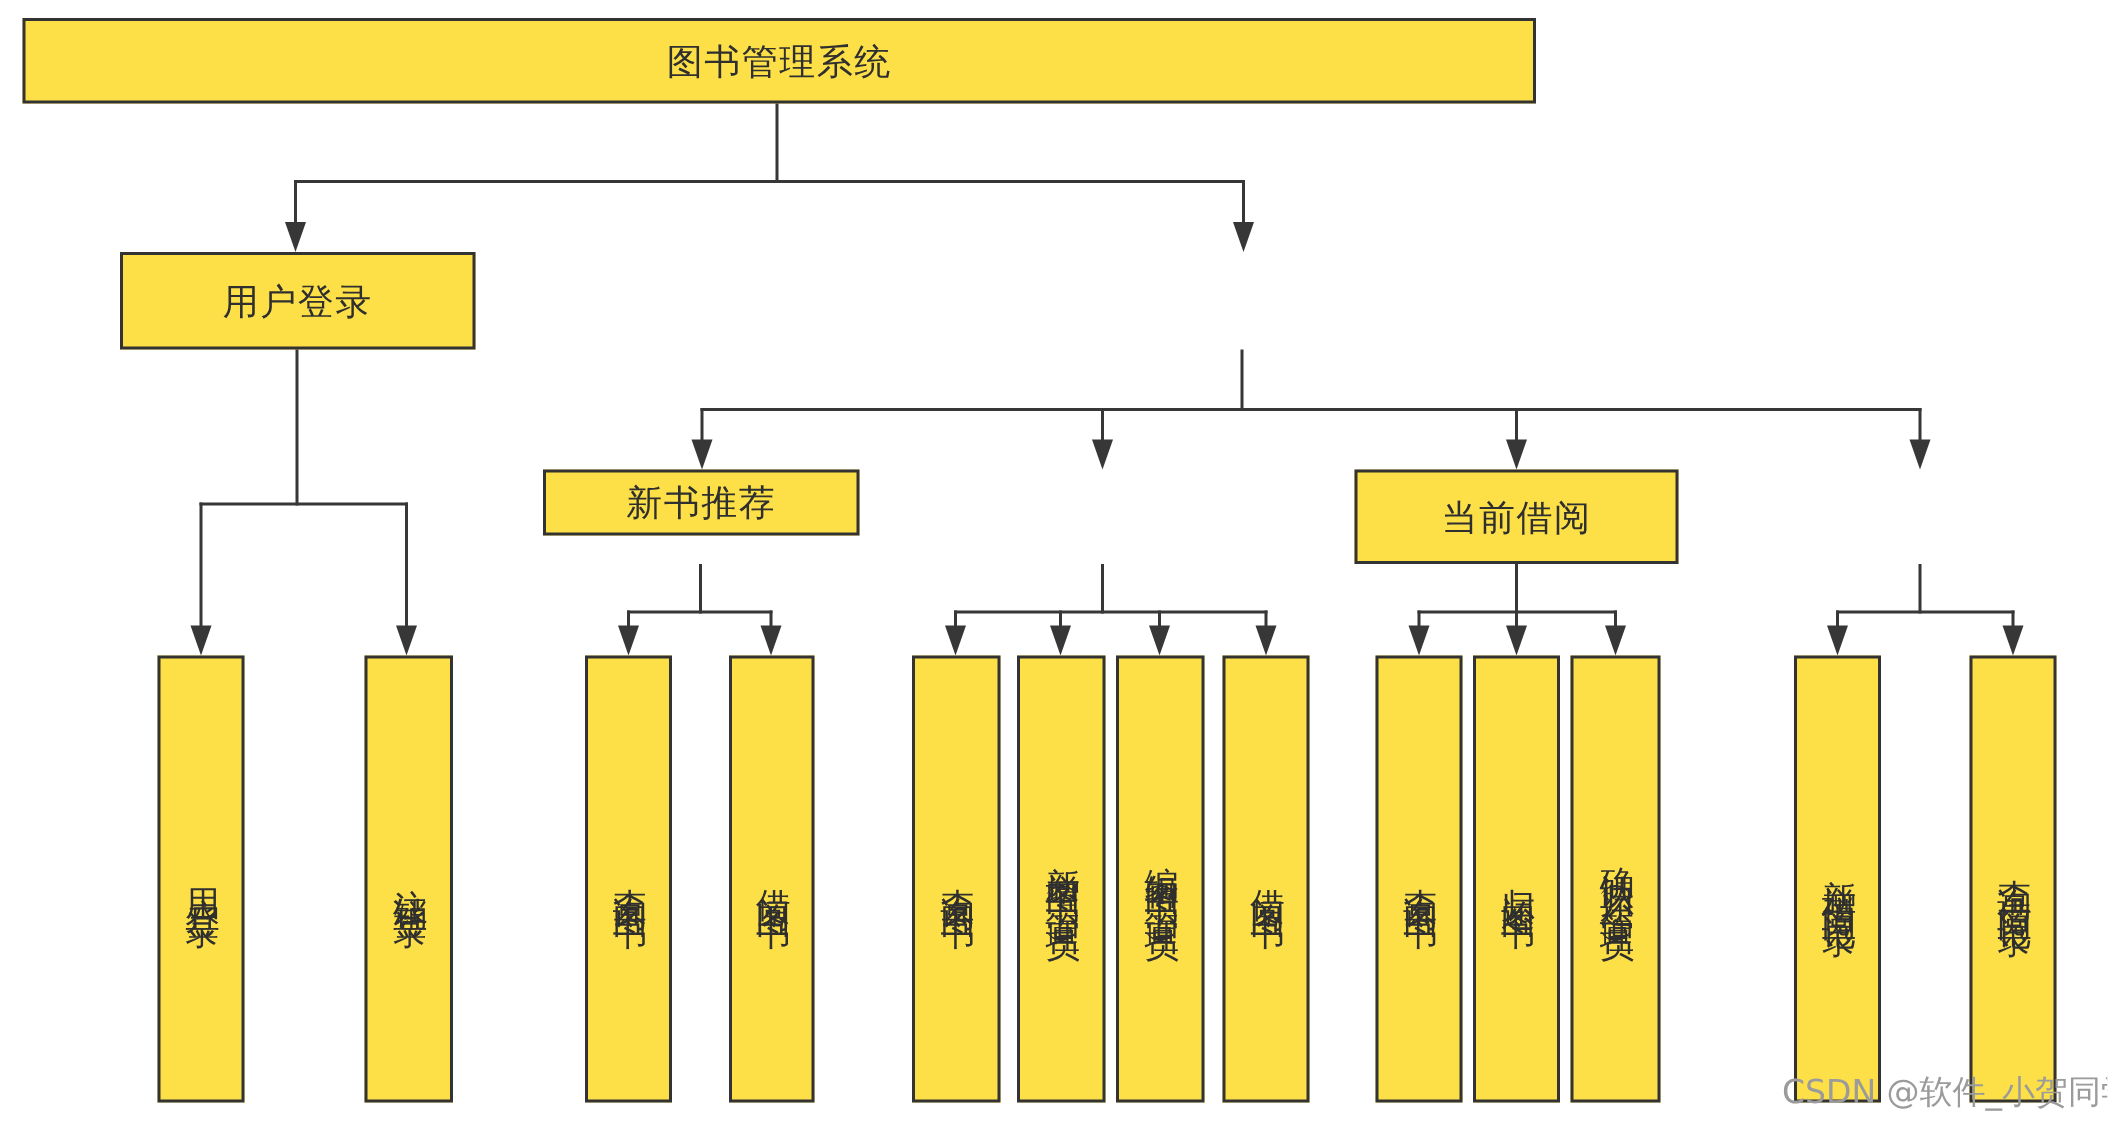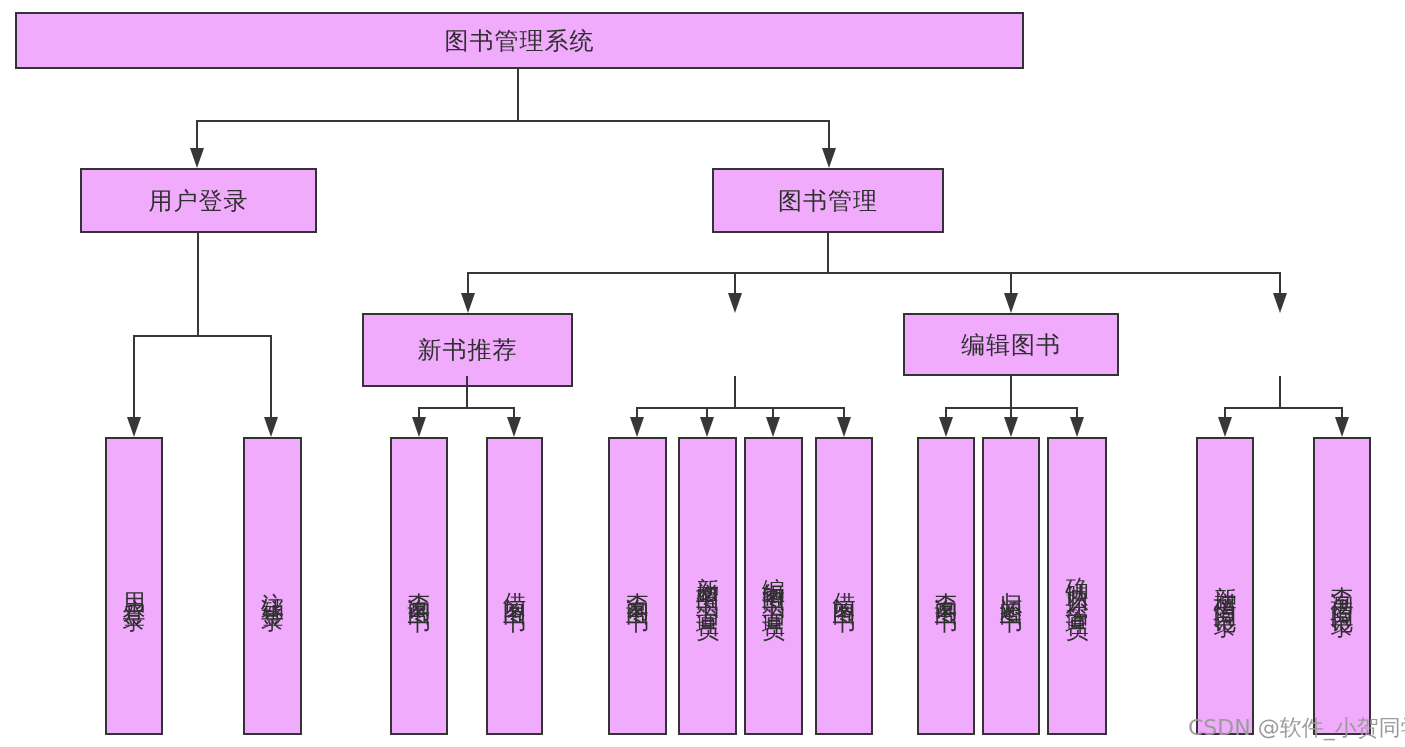--- a/index.html
+++ b/index.html
@@ -8,21 +8,21 @@
     --text:#2f2f2f;
     --wm:#9b9b9b;
   }
   html,body{margin:0;padding:0;background:#ffffff;}
   #canvas{
     position:relative;width:1405px;height:747px;background:#ffffff;
     font-family:"DejaVu Sans","Liberation Sans",sans-serif;color:var(--text);
     overflow:hidden;
   }
   .box{
-    position:absolute;box-sizing:border-box;background:#f0abfc;
+    position:absolute;box-sizing:border-box;background:#fde047;
     border:2px solid var(--box-border);
     display:flex;align-items:center;justify-content:center;
   }
   .hbox{font-size:24px;letter-spacing:1px;}
   .vbox span{
     writing-mode:vertical-rl;text-orientation:mixed;
     font-size:23px;letter-spacing:6px;line-height:1;
     display:block;
   }
   .vl{position:absolute;width:2px;background:var(--line);}
@@ -43,31 +43,28 @@
 <div id="canvas">
 
   <div class="box hbox" style="left:15px;top:12px;width:1009px;height:57px;">
     <span>图书管理系统</span>
   </div>
 
   <div class="box hbox" style="left:80px;top:168px;width:237px;height:65px;">
     <span>用户登录</span>
   </div>
 
-  <div class="box hbox" style="left:712px;top:168px;width:232px;height:65px;">
-    <span>图书管理</span>
-  </div>
 
-  <div class="box hbox" style="left:362px;top:313px;width:211px;height:74px;">
+  <div class="box hbox" style="left:362px;top:313px;width:211px;height:44px;">
     <span>新书推荐</span>
   </div>
 
 
   <div class="box hbox" style="left:903px;top:313px;width:216px;height:63px;">
-    <span>编辑图书</span>
+    <span>当前借阅</span>
   </div>
 
 
   <div class="box vbox" style="left:105px;top:437px;width:58px;height:298px;">
     <span>用户登录</span>
   </div>
   <div class="box vbox" style="left:243px;top:437px;width:59px;height:298px;">
     <span>注销登录</span>
   </div>
 

